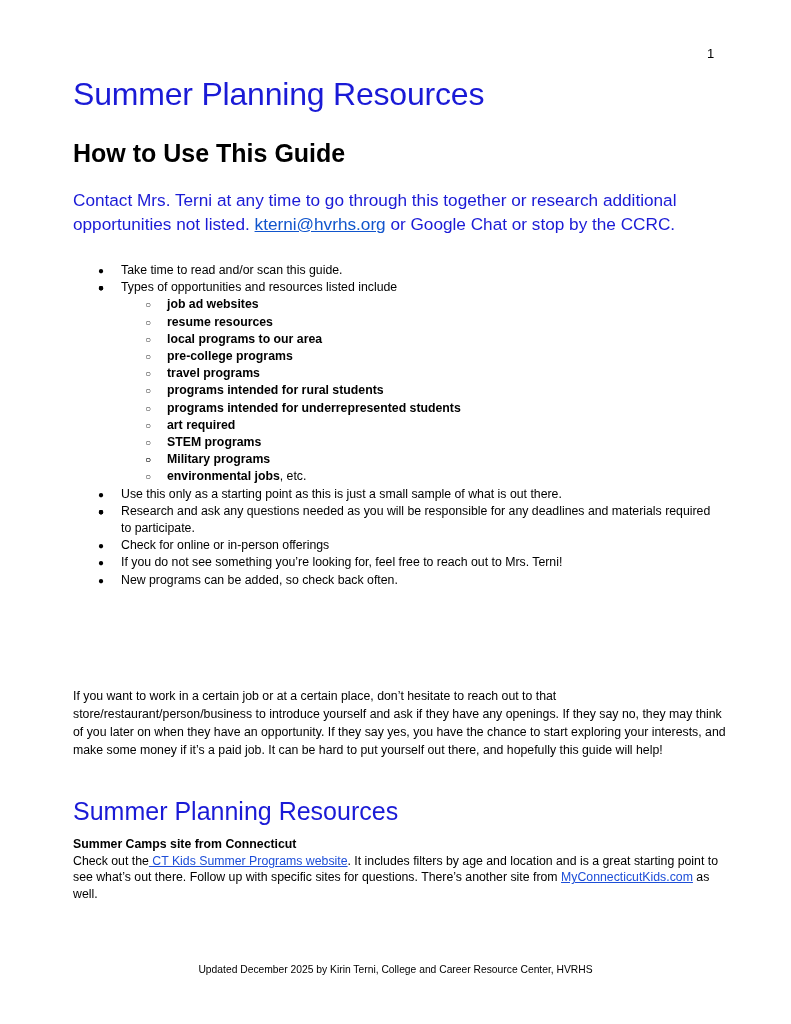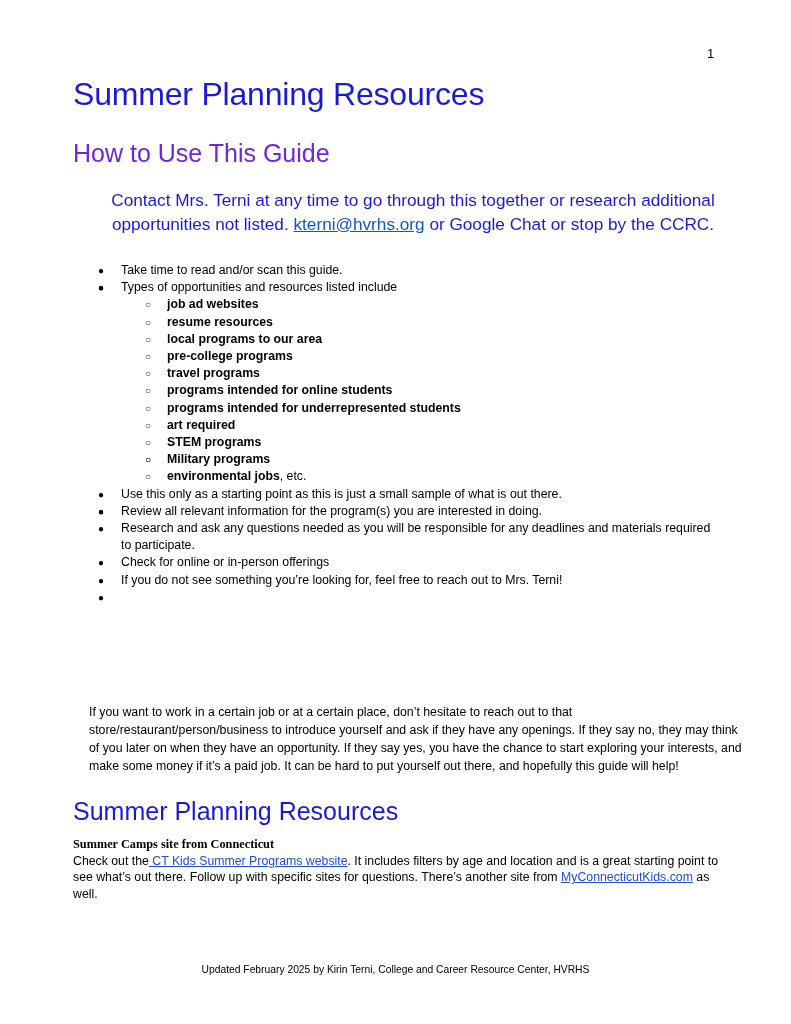--- a/index.html
+++ b/index.html
@@ -1,39 +1,39 @@
 <!DOCTYPE html>
 <html><head>
 <meta charset="utf-8">
 <style>
   html, body { margin: 0; padding: 0; background: #ffffff; }
   body { width: 791px; height: 1024px; position: relative; overflow: hidden;
          font-family: "Liberation Sans", sans-serif; color: #000; }
   .page-number { position: absolute; top: 46px; left: 707px; font-size: 13px; }
   .title { position: absolute; left: 73px; top: 76px; margin: 0; font-weight: normal;
            font-size: 32px; color: #1a1ad6; letter-spacing: -0.2px; white-space: nowrap; }
-  .h2 { position: absolute; left: 73px; top: 139px; margin: 0; font-weight: normal;
-        font-size: 25px; color: #6d28d9; white-space: nowrap; }
+  .h2 { position: absolute; left: 73px; top: 139px; margin: 0; font-weight: bold;
+        font-size: 25px; color: #000000; white-space: nowrap; }
   .contact { position: absolute; left: 73px; top: 188px; width: 680px; margin: 0;
-             font-size: 17.2px; line-height: 24px; color: #1a1ad6; text-align: center; }
+             font-size: 17.2px; line-height: 24px; color: #1a1ad6; }
   .contact a { color: #1155cc; text-decoration: underline; }
   .list { position: absolute; left: 73px; top: 262px; width: 640px; margin: 0; padding: 0;
           list-style: none; font-size: 12.3px; line-height: 17.2px; }
   .list li { position: relative; padding-left: 48px; }
   .list li .bul { position: absolute; left: 25px; top: 0; font-size: 10px; }
   .sub { list-style: none; margin: 0; padding: 0; }
   .sub li { padding-left: 94px; margin-left: -48px; font-weight: bold; }
   .sub li .bul { left: 72px; font-size: 10px; font-weight: normal; color: #333; }
   .sub li .etc { font-weight: normal; }
-  .para { position: absolute; left: 73px; top: 687px; width: 660px; margin: 16px;
+  .para { position: absolute; left: 73px; top: 687px; width: 660px; margin: 0;
           font-size: 12.3px; line-height: 18px; }
   .h2b { position: absolute; left: 73px; top: 797px; margin: 0; font-weight: normal;
          font-size: 25px; color: #1a1ad6; white-space: nowrap; }
   .sec { position: absolute; left: 73px; top: 836px; width: 660px; font-size: 12.3px; line-height: 16.5px; }
-  .sec .bold { font-weight: bold; font-family: Liberation Serif, serif; }
+  .sec .bold { font-weight: bold; }
   .sec a { color: #1d4ed8; text-decoration: underline; }
   .footer { position: absolute; top: 964px; left: 0; width: 791px; text-align: center; font-size: 10.3px; }
 </style>
 </head>
 <body>
 
 <div class="page-number">1</div>
 
 <h1 class="title">Summer Planning Resources</h1>
 <h2 class="h2">How to Use This Guide</h2>
@@ -44,40 +44,40 @@
   <li><span class="bul">●</span><span>Take time to read and/or scan this guide.</span></li>
   <li><span class="bul">●</span></li>
   <li><span class="bul">●</span></li>
   <li><span class="bul">●</span><span>Types of opportunities and resources listed include</span>
     <ul class="sub">
       <li><span class="bul">○</span><span>job ad websites</span></li>
       <li><span class="bul">○</span><span>resume resources</span></li>
       <li><span class="bul">○</span><span>local programs to our area</span></li>
       <li><span class="bul">○</span><span>pre-college programs</span></li>
       <li><span class="bul">○</span><span>travel programs</span></li>
-      <li><span class="bul">○</span><span>programs intended for online students</span></li>
+      <li><span class="bul">○</span><span>programs intended for rural students</span></li>
       <li><span class="bul">○</span><span>programs intended for underrepresented students</span></li>
       <li><span class="bul">○</span><span>art required</span></li>
       <li><span class="bul">○</span><span>STEM programs</span></li>
       <li><span class="bul">○</span></li>
       <li><span class="bul">○</span><span>Military programs</span></li>
       <li><span class="bul">○</span><span>environmental jobs</span><span class="etc">, etc.</span></li>
     </ul>
   </li>
   <li><span class="bul">●</span><span>Use this only as a starting point as this is just a small sample of what is out there.</span></li>
   <li><span class="bul">●</span></li>
-  <li><span class="bul">●</span><span>Review all relevant information for the program(s) you are interested in doing.</span></li>
+  <li><span class="bul">●</span></li>
   <li><span class="bul">●</span><span>Research and ask any questions needed as you will be responsible for any deadlines and materials required to participate.</span></li>
   <li><span class="bul">●</span><span>Check for online or in-person offerings</span></li>
   <li><span class="bul">●</span><span>If you do not see something you’re looking for, feel free to reach out to Mrs. Terni!</span></li>
-  <li><span class="bul">●</span></li>
+  <li><span class="bul">●</span><span>New programs can be added, so check back often.</span></li>
 </ul>
 
 <p class="para">If you want to work in a certain job or at a certain place, don’t hesitate to reach out to that store/restaurant/person/business to introduce yourself and ask if they have any openings. If they say no, they may think of you later on when they have an opportunity. If they say yes, you have the chance to start exploring your interests, and make some money if it’s a paid job. It can be hard to put yourself out there, and hopefully this guide will help!</p>
 
 <h2 class="h2b">Summer Planning Resources</h2>
 
 <div class="sec">
   <div class="bold">Summer Camps site from Connecticut</div>
   <div><span>Check out the</span><a> CT Kids Summer Programs website</a><span>. It includes filters by age and location and is a great starting point to see what’s out there. Follow up with specific sites for questions. There’s another site from </span><a>MyConnecticutKids.com</a><span> as well.</span></div>
 </div>
 
-<div class="footer">Updated February 2025 by Kirin Terni, College and Career Resource Center, HVRHS</div>
+<div class="footer">Updated December 2025 by Kirin Terni, College and Career Resource Center, HVRHS</div>
 
 </body></html>

